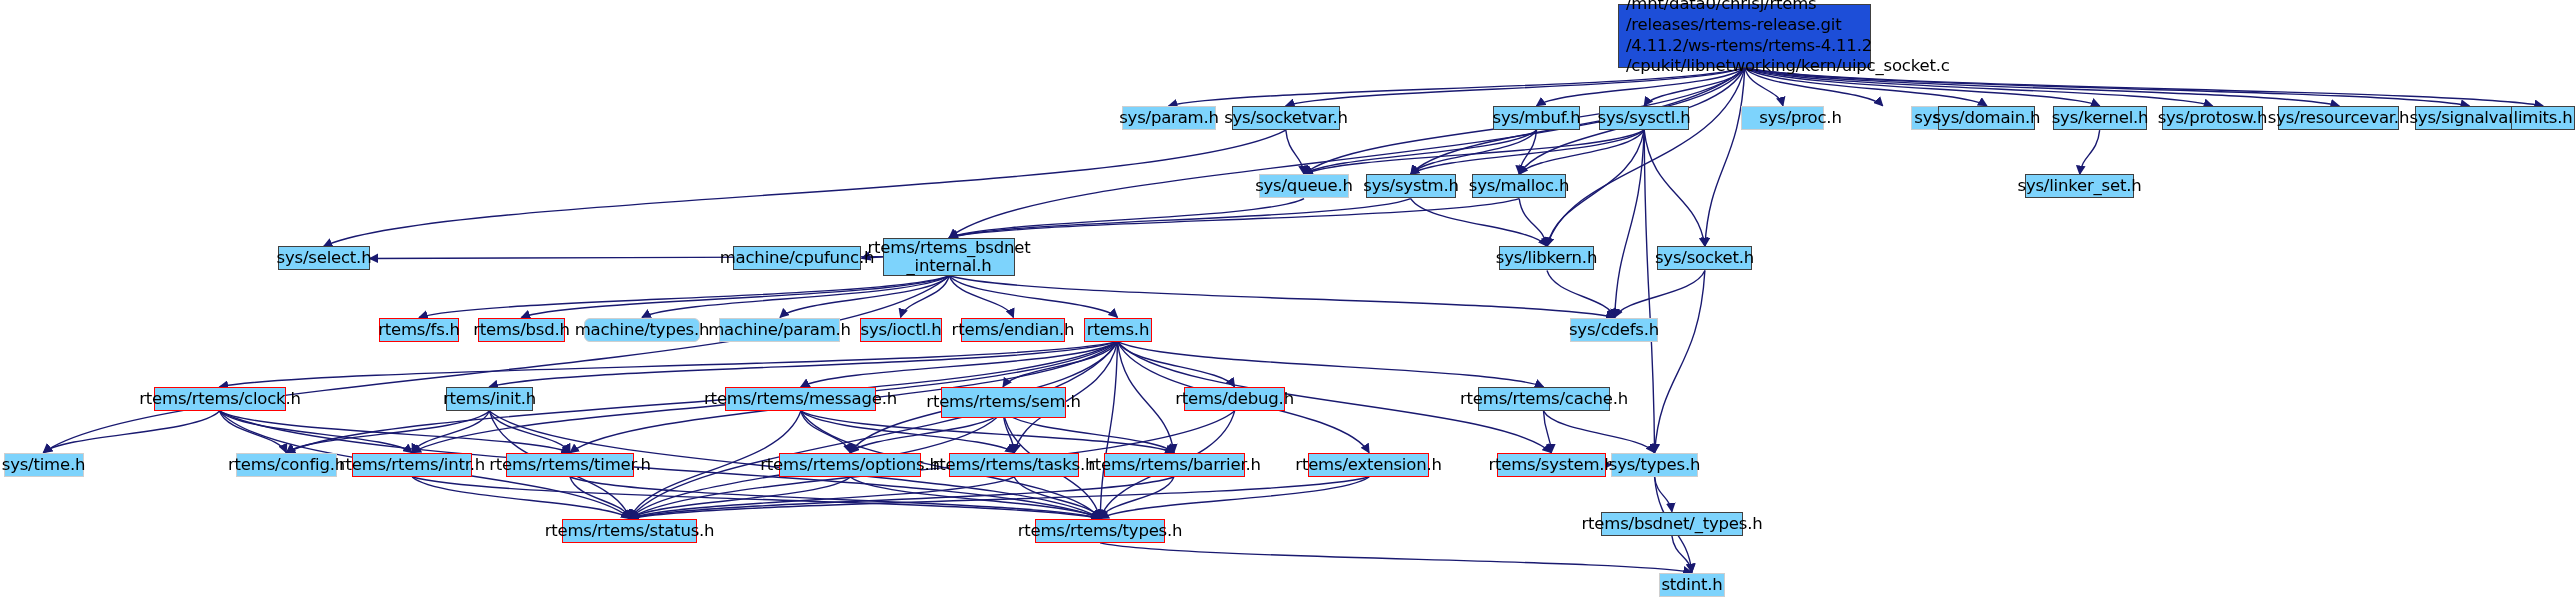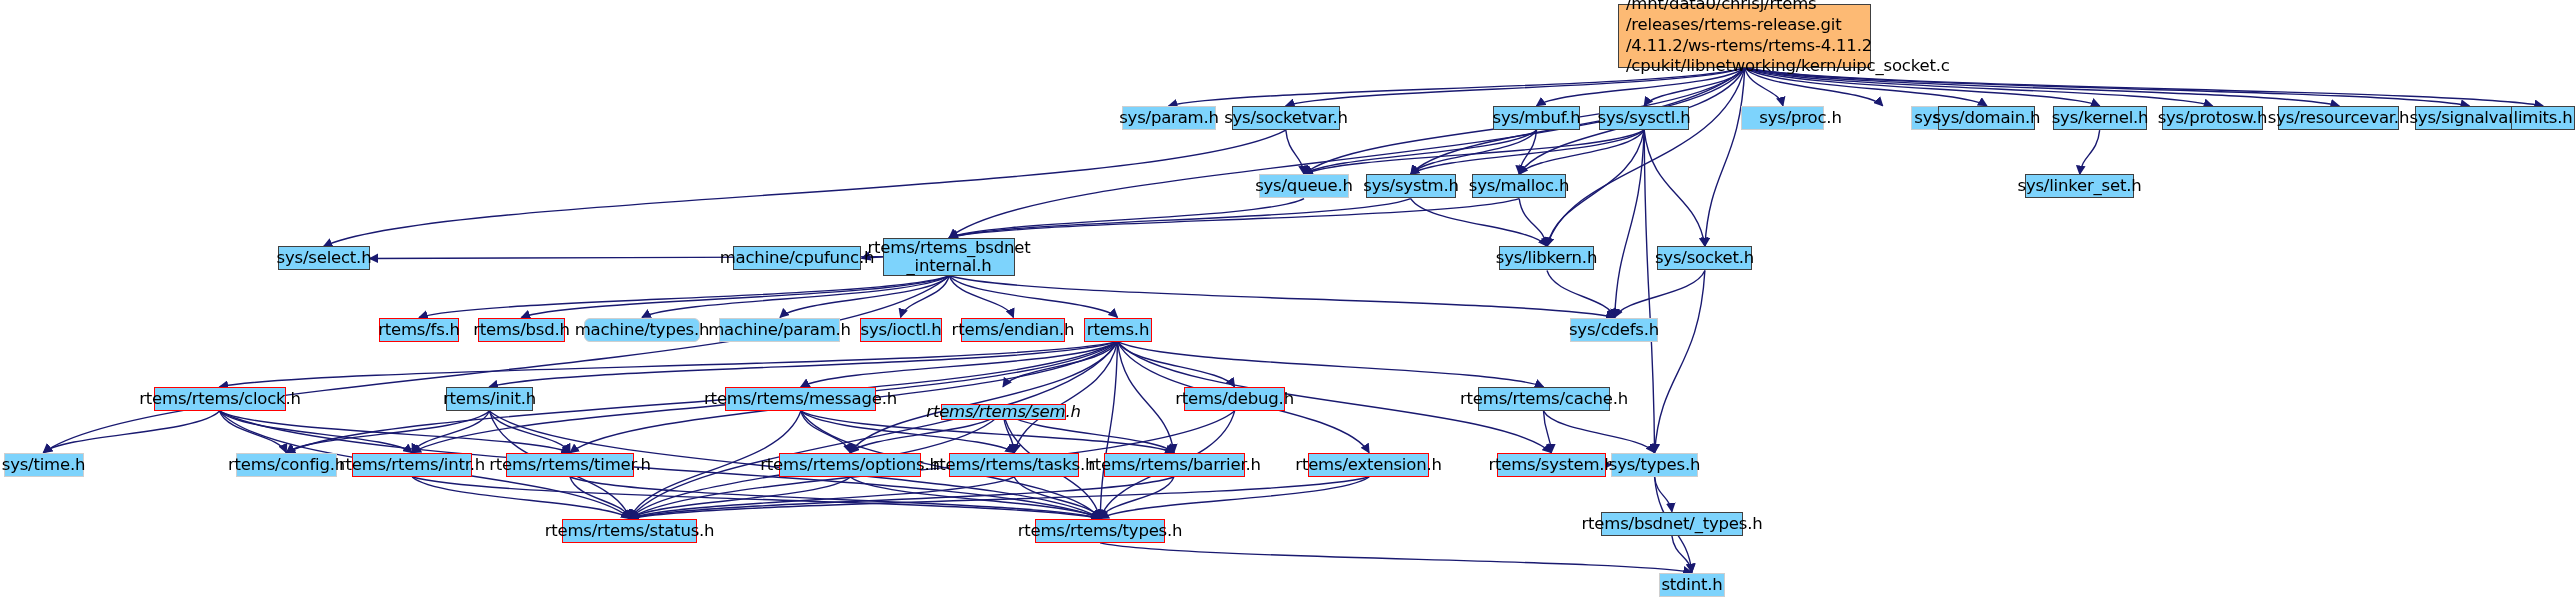--- a/index.html
+++ b/index.html
@@ -26,21 +26,21 @@
     color:#000000;
     font-size:16.5px;
     letter-spacing:-0.2px;
     z-index:5;
   }
   
   .n-grey{border:0.9px solid #cfcfcf;}
   .n-black{border:1.4px solid #404040;}
   .n-red{border:1.6px solid #ff0000;}
   .n-root{
-    background:#fdba74;
+    background:#1d4ed8;
     border:1.4px solid #404040;
     justify-content:flex-start;
     text-align:left;
     padding:2.6px 7px;
     font-size:16.5px;
     line-height:1.25;
     white-space:pre-line;
   }
 </style>
 </head>
@@ -193,21 +193,21 @@
       <div class="node n-red" style="left: 478px; top: 318px; width: 87px; height: 24px;">rtems/bsd.h</div>
       <div class="node n-grey" style="left: 584px; top: 318px; width: 116px; height: 24px; border-radius: 6px;">machine/types.h</div>
       <div class="node n-grey" style="left: 719px; top: 318px; width: 121px; height: 24px;">machine/param.h</div>
       <div class="node n-red" style="left: 860px; top: 318px; width: 82px; height: 24px;">sys/ioctl.h</div>
       <div class="node n-red" style="left: 961px; top: 318px; width: 104px; height: 24px;">rtems/endian.h</div>
       <div class="node n-red" style="left: 1084px; top: 318px; width: 68px; height: 24px;">rtems.h</div>
       <div class="node n-grey" style="left: 1570px; top: 318px; width: 88px; height: 24px;">sys/cdefs.h</div>
       <div class="node n-red" style="left: 154px; top: 387px; width: 132px; height: 24px;">rtems/rtems/clock.h</div>
       <div class="node n-black" style="left: 446px; top: 387px; width: 87px; height: 24px;">rtems/init.h</div>
       <div class="node n-red" style="left: 725px; top: 387px; width: 151px; height: 24px;">rtems/rtems/message.h</div>
-      <div class="node n-red" style="left: 941px; top: 404px; width: 125px; height: 16px; font-style: italic;">rtems/rtems/sem.h</div>
+      <div class="node n-red" style="left: 941px; top: 387px; width: 125px; height: 31px;">rtems/rtems/sem.h</div>
       <div class="node n-red" style="left: 1184px; top: 387px; width: 101px; height: 24px;">rtems/debug.h</div>
       <div class="node n-black" style="left: 1478px; top: 387px; width: 132px; height: 24px;">rtems/rtems/cache.h</div>
       <div class="node n-grey" style="left: 3.5px; top: 453px; width: 80px; height: 24px;">sys/time.h</div>
       <div class="node n-grey" style="left: 236px; top: 453px; width: 101px; height: 24px;">rtems/config.h</div>
       <div class="node n-red" style="left: 352px; top: 453px; width: 120px; height: 24px;">rtems/rtems/intr.h</div>
       <div class="node n-red" style="left: 506px; top: 453px; width: 128px; height: 24px;">rtems/rtems/timer.h</div>
       <div class="node n-red" style="left: 779px; top: 453px; width: 142px; height: 24px;">rtems/rtems/options.h</div>
       <div class="node n-red" style="left: 949px; top: 453px; width: 130px; height: 24px;">rtems/rtems/tasks.h</div>
       <div class="node n-red" style="left: 1104px; top: 453px; width: 141px; height: 24px;">rtems/rtems/barrier.h</div>
       <div class="node n-red" style="left: 1308px; top: 453px; width: 121px; height: 24px;">rtems/extension.h</div>

